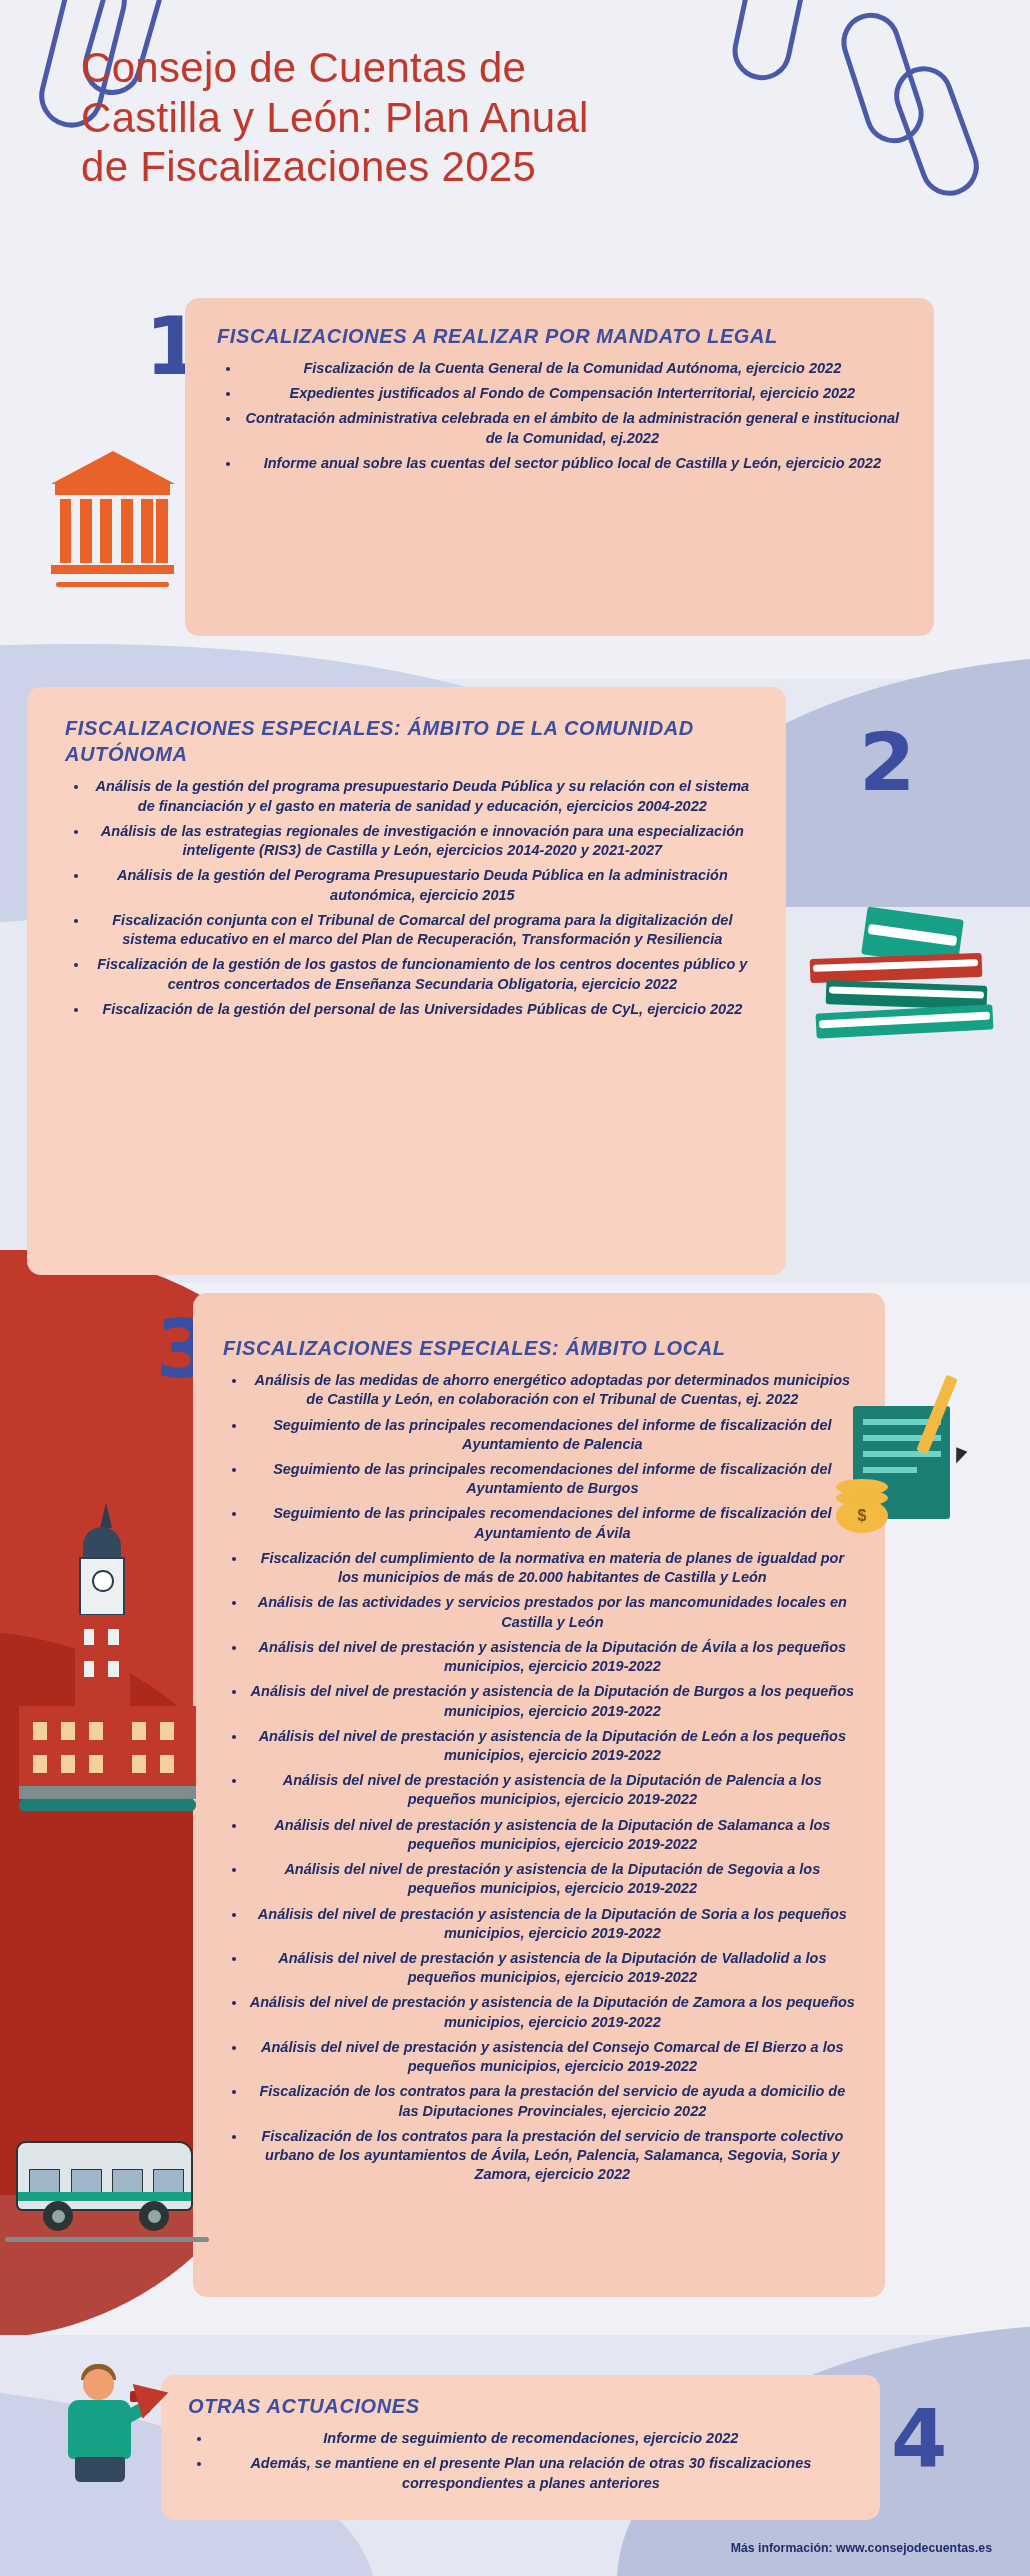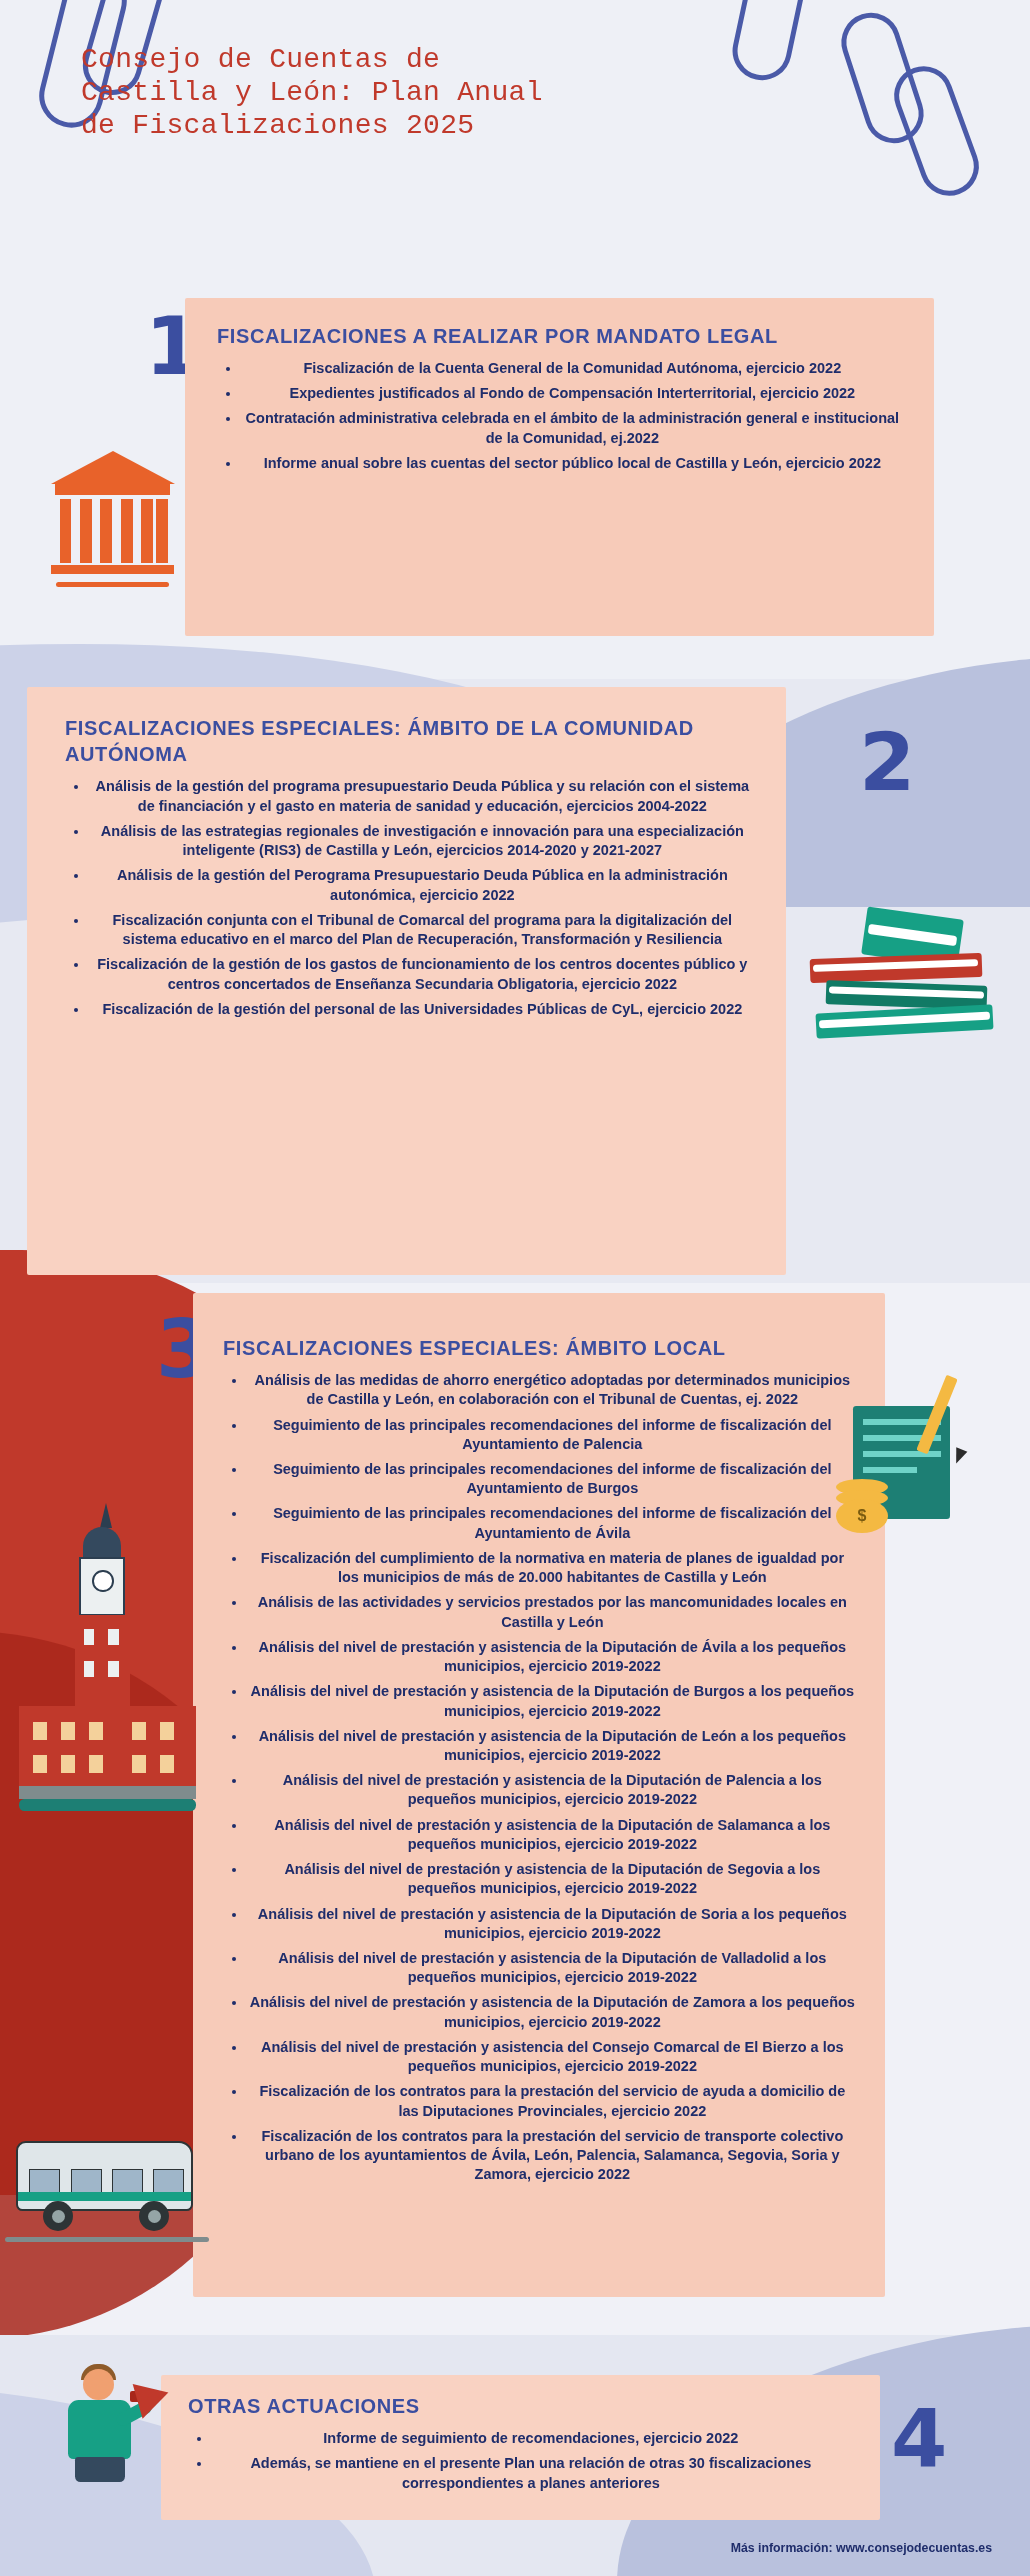--- a/index.html
+++ b/index.html
@@ -100,33 +100,34 @@
   .clip.c4 { left: 907px; top: 64px; width: 59px; height: 134px; transform: rotate(-20deg); }
   .clip.c5 { left: 741px; top: -59px; width: 59px; height: 140px; transform: rotate(12deg); }
 
   
   .title-wrap {
     position: absolute;
     left: 81px; top: 43px;
     width: 880px;
   }
   .title-line {
-    font-size: 28px;
+    font-size: 42px;
     line-height: 1.18;
     font-weight: 400;
     color: #c0392b;
     letter-spacing: 0.3px;
-    font-family: Liberation Mono, monospace;
+    font-family: Liberation Sans, sans-serif;
   }
 
   
   .card {
     position: absolute;
     background: #f8cdbc;
-    border-radius: 2px;
+    border-radius: 14px;
+    font-style: italic;
   }
   .card.peach-light { background: #f9d2c2; }
   .card.peach-mid { background: #f7cbb9; }
 
   .card-title {
     color: #3b4ea0;
     font-weight: 700;
     font-size: 20px;
     line-height: 1.32;
     letter-spacing: 0.6px;
@@ -295,21 +296,21 @@
     <div class="ground"></div>
   </div>
 
   <div class="big-num" style="left:859px; top:722px;">2</div>
   <div class="card peach-light" style="left:27px; top:687px; width:759px; height:588px;">
     <div style="padding:28px 32px 0 38px;">
       <div class="card-title" style="max-width:633px;">FISCALIZACIONES ESPECIALES: ÁMBITO DE LA COMUNIDAD AUTÓNOMA</div>
       <ul class="items">
         <li>Análisis de la gestión del programa presupuestario Deuda Pública y su relación con el sistema de financiación y el gasto en materia de sanidad y educación, ejercicios 2004-2022</li>
         <li> Análisis de las estrategias regionales de investigación e innovación para una especialización inteligente (RIS3) de Castilla y León, ejercicios 2014-2020 y 2021-2027</li>
-        <li>Análisis de la gestión del Perograma Presupuestario Deuda Pública en la administración autonómica, ejercicio 2022</li>
+        <li>Análisis de la gestión del Perograma Presupuestario Deuda Pública en la administración autonómica, ejercicio 2015</li>
         <li>Fiscalización conjunta con el Tribunal de Comarcal del programa para la digitalización del sistema educativo en el marco del Plan de Recuperación, Transformación y Resiliencia</li>
         <li>Fiscalización de la gestión de los gastos de funcionamiento de los centros docentes público y centros concertados de Enseñanza Secundaria Obligatoria, ejercicio 2022</li>
         <li>Fiscalización de la gestión del personal de las Universidades Públicas de CyL, ejercicio 2022</li>
       </ul>
     </div>
   </div>
 
   <div class="books">
     <div class="book b4"></div>
       <div class="book b4b"></div>

